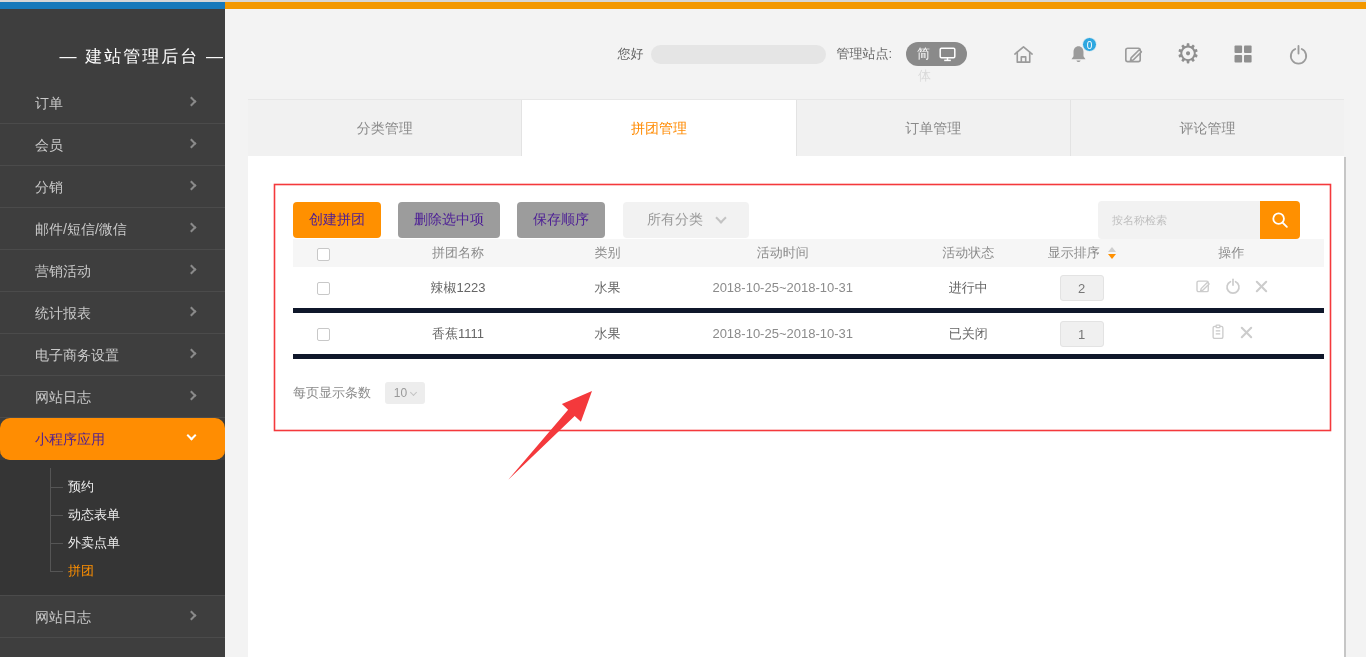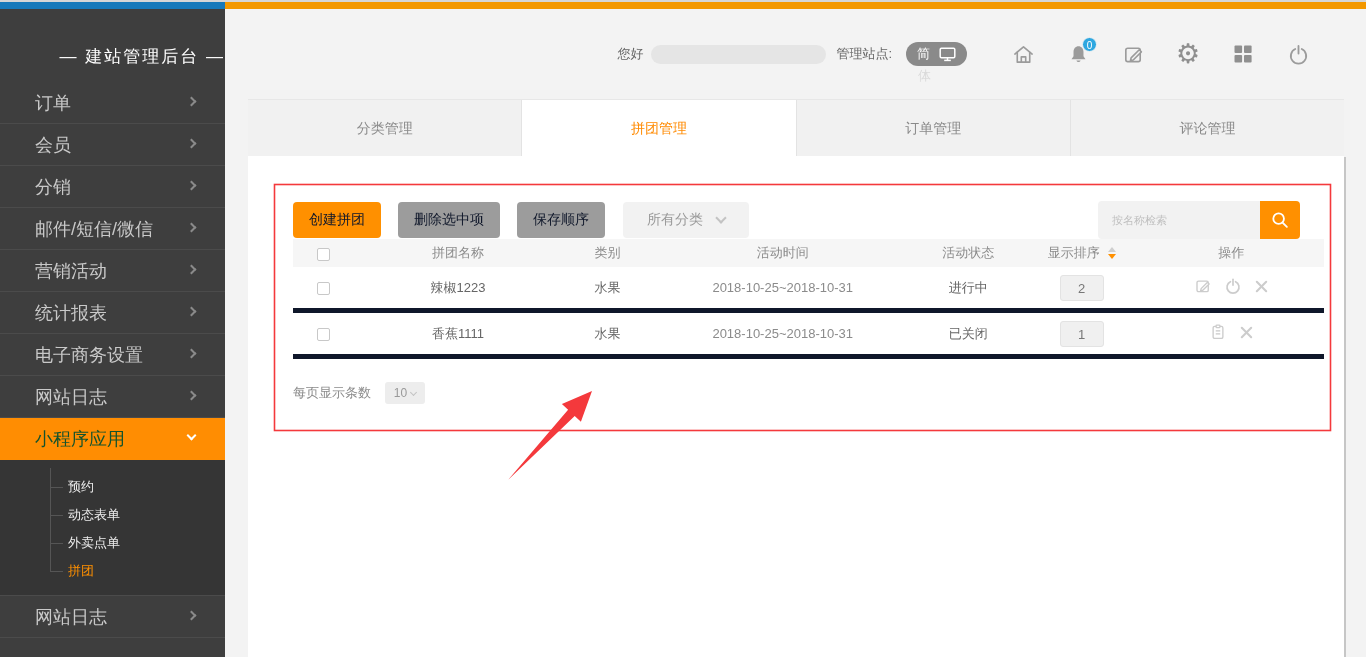--- a/index.html
+++ b/index.html
@@ -9,24 +9,24 @@
 
   
   .topbar { position:absolute; top:0; left:0; right:0; height:9px; display:flex; border-top:2px solid #d6d6d6; }
   .topbar .blue { width:225px; background:#1779ba; }
   .topbar .orange { flex:1; background:#f39800; }
 
   
   .sidebar { position:absolute; left:0; top:9px; width:225px; bottom:0; background:#3e3e3e; }
   .sidebar-title { position:absolute; top:36px; left:0; width:100%; text-align:right; color:#ffffff; font-size:17px; letter-spacing:2px; }
   .menu { position:absolute; top:79px; left:0; right:0; bottom:0; overflow:hidden; }
-  .menu-item { position:relative; height:42px; line-height:42px; padding:0 35px; color:#c9c9c9; font-size:18px; border-bottom:1px solid #4b4b4b; cursor:pointer; }
+  .menu-item { position:relative; height:42px; line-height:42px; padding:0 35px; color:#c9c9c9; font-size:14px; border-bottom:1px solid #4b4b4b; cursor:pointer; }
   .menu-item.clipped { margin-top:-6px; }
   .chev { position:absolute; right:30px; top:50%; width:7px; height:7px; margin-top:-5px; border-top:2px solid #8a8a8a; border-right:2px solid #8a8a8a; transform:rotate(45deg); }
-  .menu-item.active { background:#ff8d02; color:#14532d; border-bottom-color:#ff8d02; }
+  .menu-item.active { background:#ff8d02; color:#4c1d95; border-bottom-color:#ff8d02;border-radius:10px; }
   .menu-item.active .chev { border-color:#ffffff; transform:rotate(135deg); margin-top:-7px; }
   .submenu { position:relative; background:#353535; padding:13px 0 10px 0; border-bottom:1px solid #4b4b4b; }
   .submenu::before { content:''; position:absolute; left:50px; top:8px; bottom:24px; width:1px; background:#555; }
   .submenu-item { position:relative; height:28px; line-height:28px; padding-left:68px; font-size:13px; color:#ececec; cursor:pointer; }
   .submenu-item::before { content:''; position:absolute; left:50px; top:50%; width:13px; height:1px; background:#555; }
   .submenu-item.active { color:#ff9000; }
 
   
   .main { position:absolute; left:225px; top:9px; right:0; bottom:0; background:#f3f3f3; }
   .header { height:90px; display:flex; align-items:center; justify-content:flex-end; padding-right:56px; color:#666; font-size:13px; }
@@ -42,21 +42,21 @@
   
   .card { position:absolute; left:23px; top:90px; width:1096px; bottom:0; }
   .tabs { display:flex; height:57px; background:#f1f1f1; border-top:1px solid #e7e7e7; }
   .tab { flex:1; line-height:57px; text-align:center; font-size:14px; color:#8a8a8a; border-right:1px solid #e3e3e3; cursor:pointer; }
   .tab:last-child { border-right:none; }
   .tab.active { background:#ffffff; color:#ff8a00; }
   .content { background:#ffffff; height:calc(100% - 57px); padding:45px 20px 0 45px; }
 
   
   .toolbar { display:flex; align-items:center; }
-  .btn { height:36px; border:none; border-radius:4px; color:#0f172a; font-size:14px; padding:0 16px; font-family:inherit; cursor:pointer; }
+  .btn { height:36px; border:none; border-radius:4px; color:#4c1d95; font-size:14px; padding:0 16px; font-family:inherit; cursor:pointer; }
   .btn-orange { background:#ff9000; }
   .btn-gray { background:#9c9c9c; margin-left:17px; }
   .dropdown { margin-left:18px; width:126px; height:36px; background:#f2f2f2; border-radius:4px; display:flex; align-items:center; justify-content:center; gap:14px; color:#999; font-size:14px; cursor:pointer; }
   .dd-caret { width:8px; height:8px; border-left:2px solid #c3c3c3; border-bottom:2px solid #c3c3c3; transform:rotate(-45deg); margin-top:-4px; }
   .search { display:flex; margin-left:auto; margin-right:24px; }
   .search input { width:162px; height:38px; background:#f2f2f2; border:none; outline:none; padding:0 14px; font-size:11px; color:#666; border-radius:4px 0 0 4px; font-family:inherit; }
   .search input::placeholder { color:#bfbfbf; }
   .search-btn { width:40px; height:38px; background:#ff9000; border:none; border-radius:0 4px 4px 0; display:flex; align-items:center; justify-content:center; cursor:pointer; }
 
   

